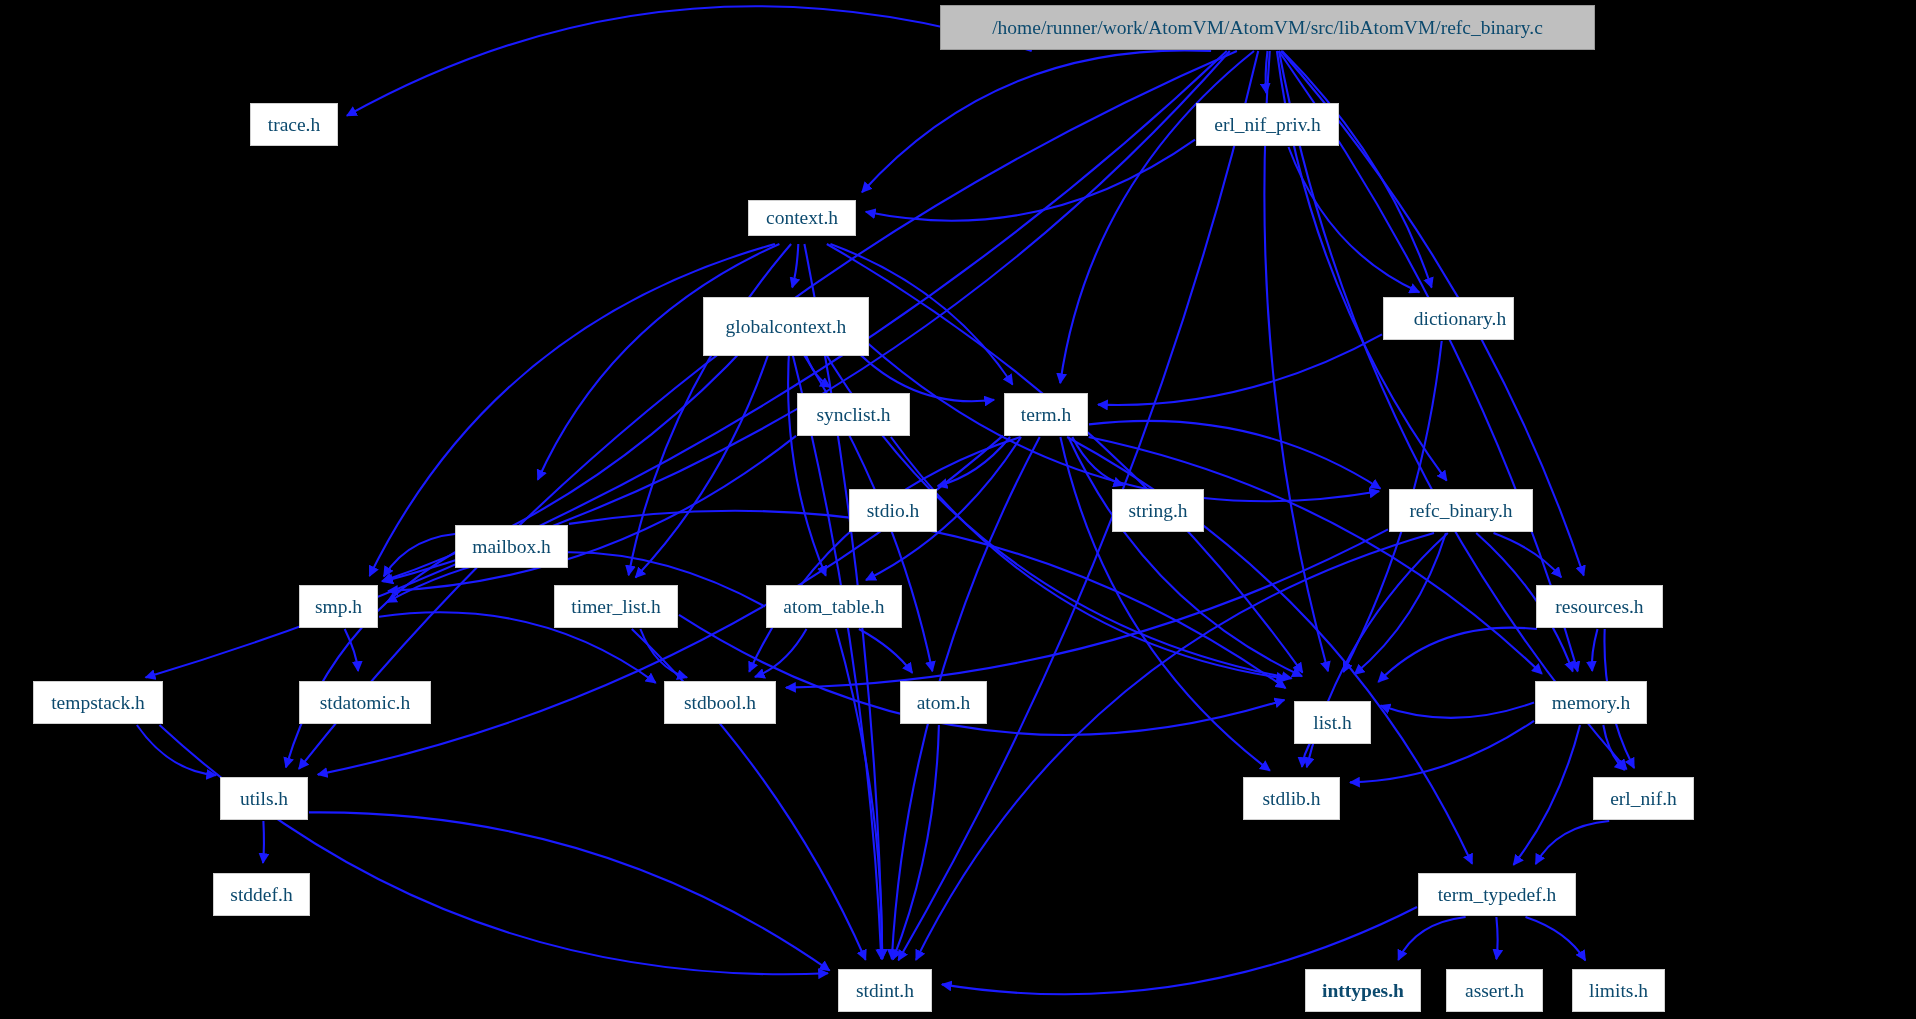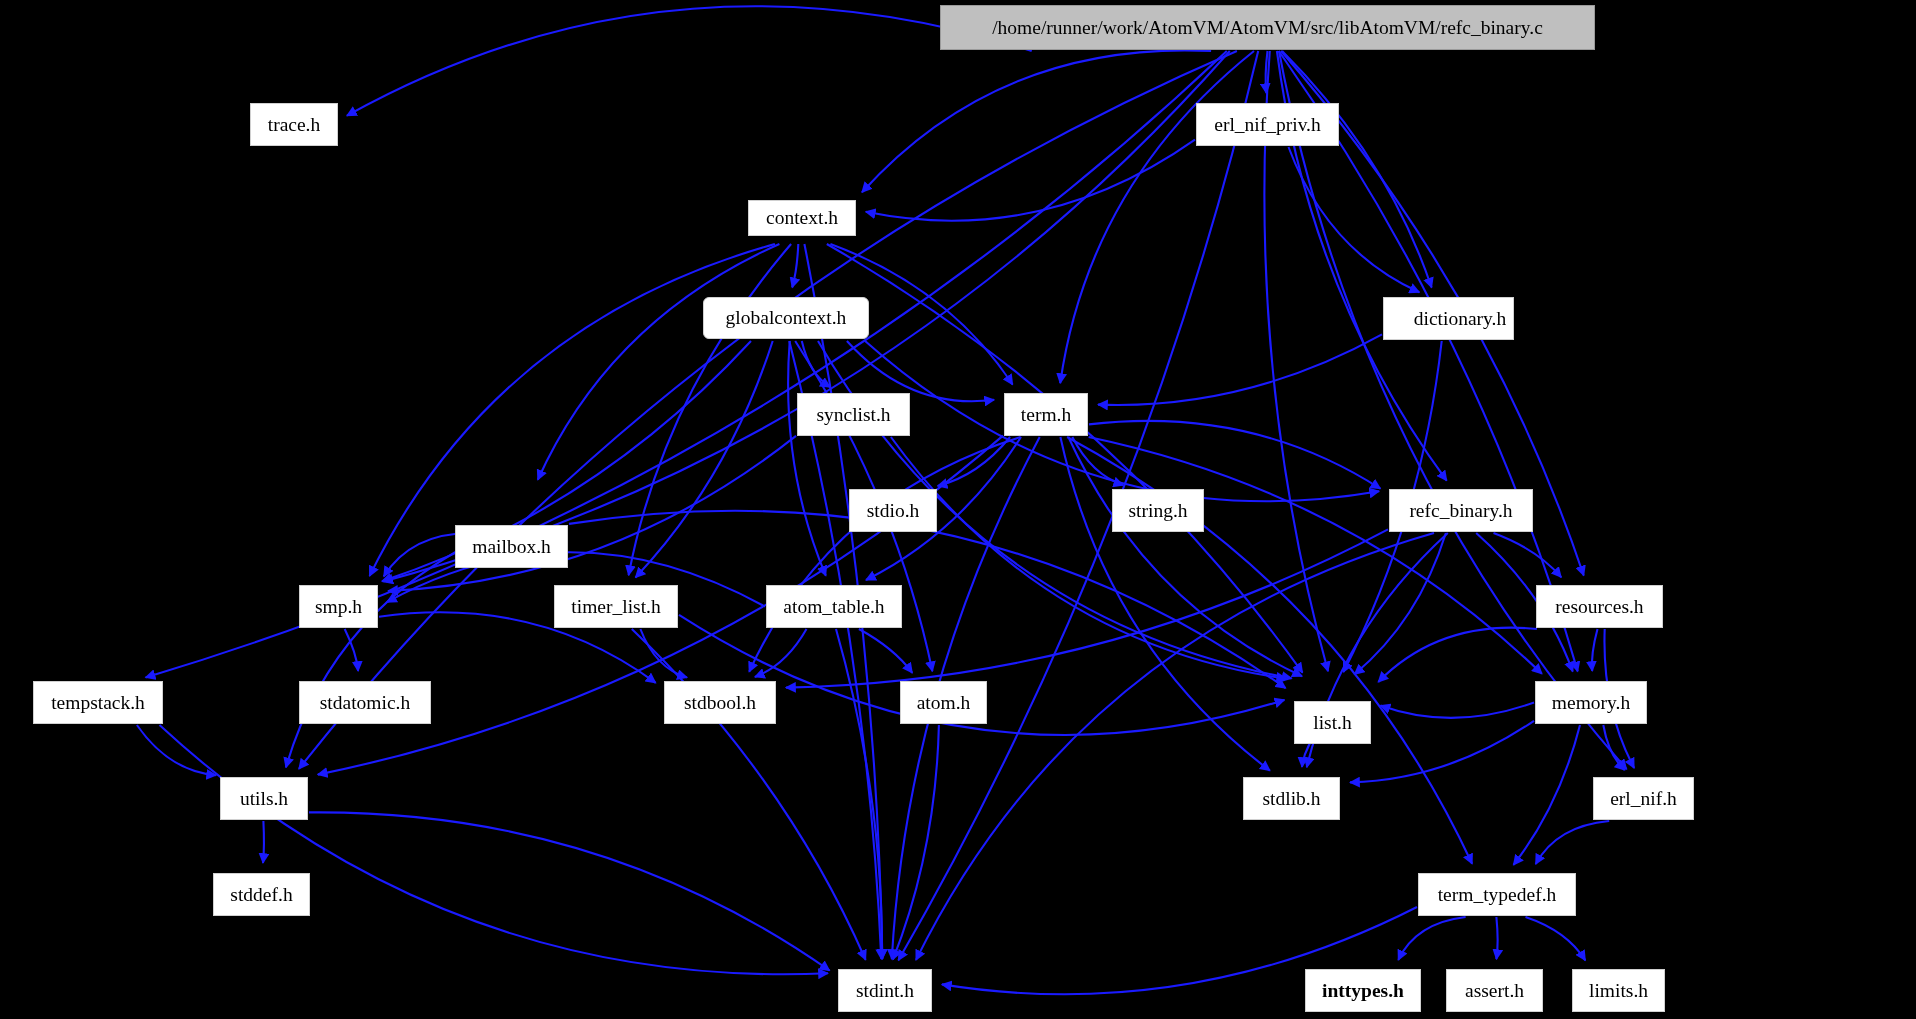--- a/index.html
+++ b/index.html
@@ -32,21 +32,21 @@
     height: 1019px;
   }
   .node {
     position: absolute;
     box-sizing: border-box;
     background: #ffffff;
     border: 1px solid #d0d0d0;
     display: flex;
     align-items: center;
     justify-content: center;
-    color: #000000;
+    color: #0c4a6e;
     font-size: 19.5px;
     line-height: 1;
     white-space: nowrap;
     letter-spacing: 0px;
   }
   .node.root {
     background: #bfbfbf;
     border: 1px solid #9a9a9a;
   }
   .node .label {
@@ -156,21 +156,21 @@
       </div>
       <div class="node" style="left: 250px; top: 103px; width: 88px; height: 43px;">
         <span class="label">trace.h</span>
       </div>
       <div class="node" style="left: 1196px; top: 103px; width: 143px; height: 43px;">
         <span class="label">erl_nif_priv.h</span>
       </div>
       <div class="node" style="left: 748px; top: 200px; width: 108px; height: 36px;">
         <span class="label">context.h</span>
       </div>
-      <div class="node" style="left: 703px; top: 297px; width: 166px; height: 42px; border-radius: 6px;">
+      <div class="node" style="left: 703px; top: 297px; width: 166px; height: 59px;">
         <span class="label">globalcontext.h</span>
       </div>
       <div class="node" style="left: 1383px; top: 297px; width: 131px; height: 43px; padding-left: 23px;">
         <span class="label">dictionary.h</span>
       </div>
       <div class="node" style="left: 797px; top: 393px; width: 113px; height: 43px;">
         <span class="label">synclist.h</span>
       </div>
       <div class="node" style="left: 1004px; top: 393px; width: 84px; height: 43px;">
         <span class="label">term.h</span>

